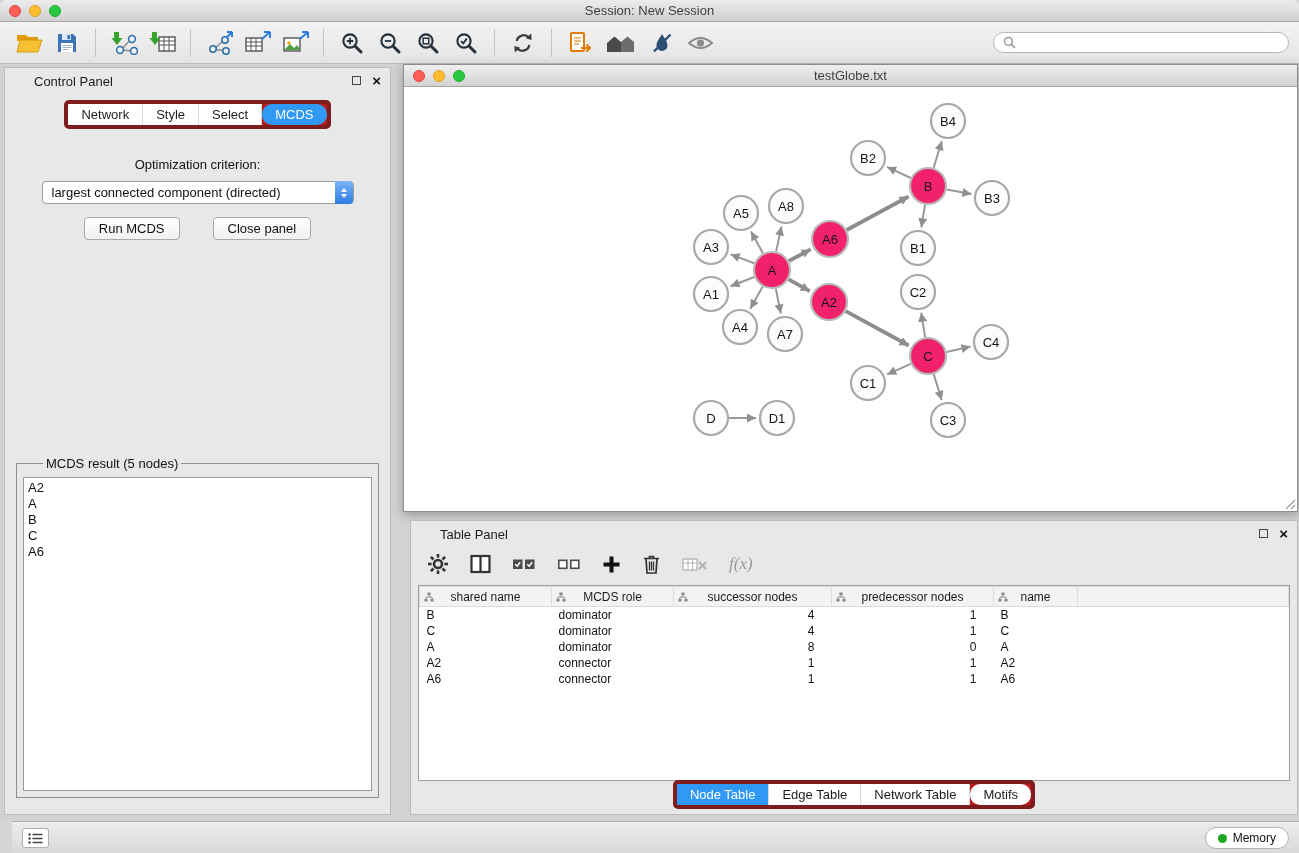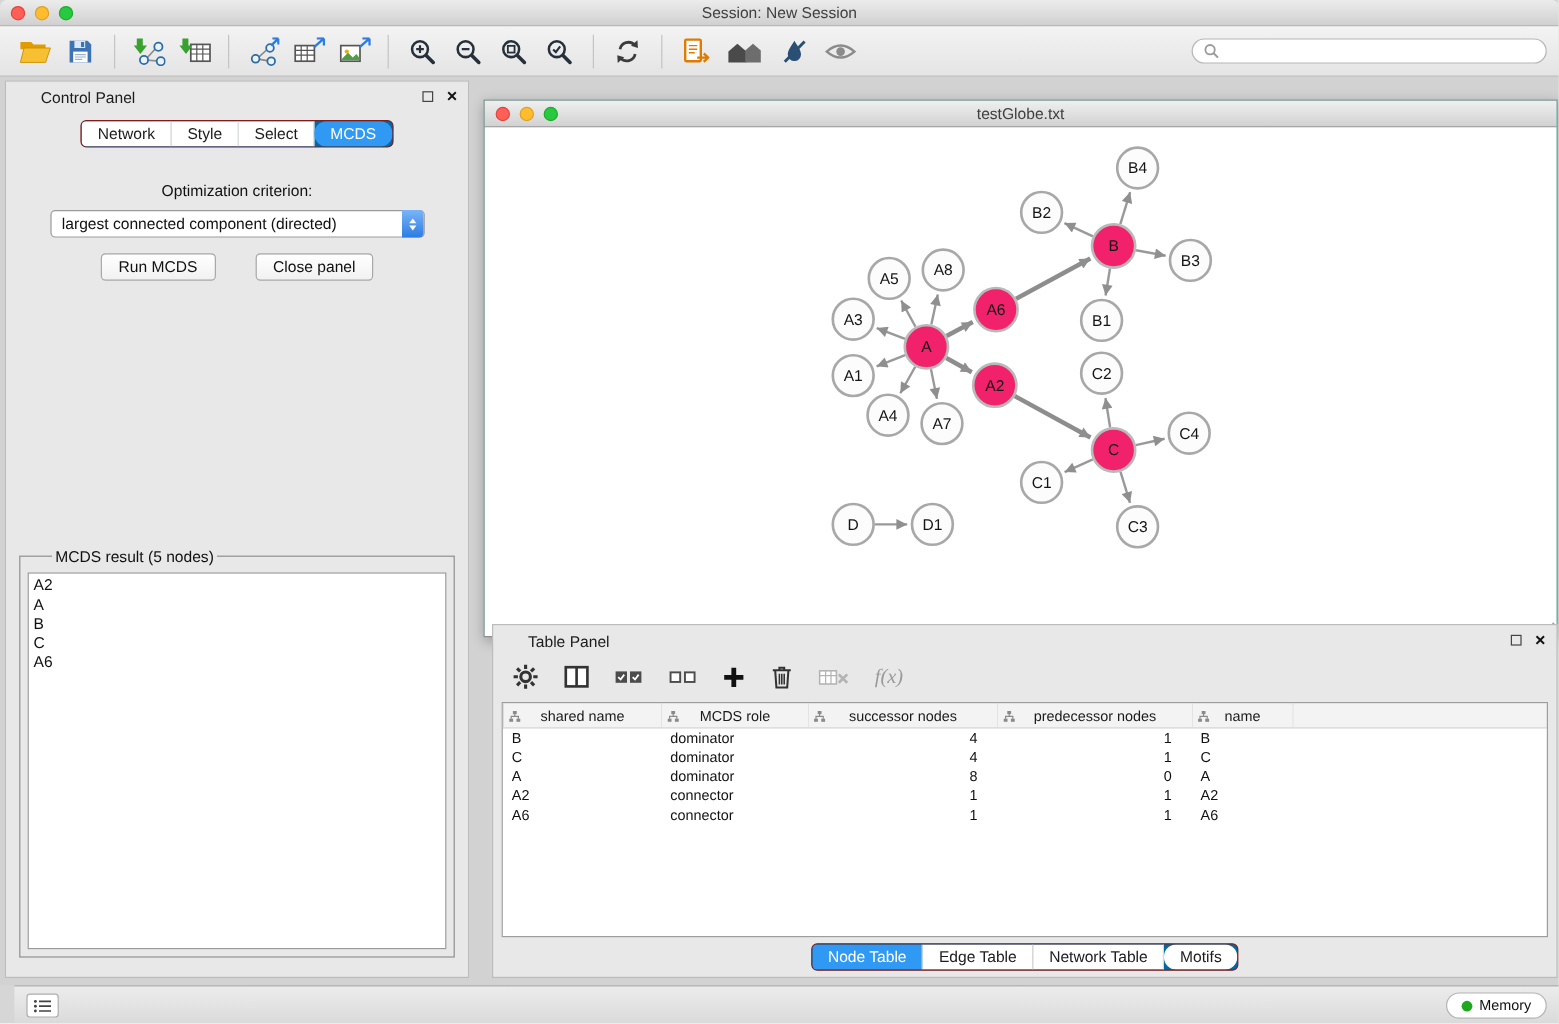--- a/index.html
+++ b/index.html
@@ -38,21 +38,21 @@
   .panel-header { position:relative; height:26px; }
   .panel-header .ph-title { position:absolute; left:9px; top:6px; font-size:13px; color:#1d1d1d;margin-left:20px; }
   .ph-icons { position:absolute; right:9px; top:7px; display:flex; gap:11px; align-items:center; }
   .float-box { width:9px; height:9px; border:1.5px solid #444; }
   .close-x { font-size:15px; font-weight:bold; color:#111; line-height:11px; }
 
   
   .control-panel { position:absolute; left:4px; top:3px; width:387px; bottom:6px;
     background:#e8e8e8; border:1px solid #bcbcbc; }
   .cp-tabs { display:flex; justify-content:center; margin-top:6px; }
-  .seg-control { display:inline-flex; background:#0369a1; border:1px solid #7f1d1d;
+  .seg-control { display:inline-flex; background:#b91c1c; border:4px solid #7f1d1d;
     border-radius:5px; overflow:hidden; }
   .seg { padding:3px 13px; font-size:13px; color:#1c1c1c; border-right:1px solid #d8d8d8;
     background:#fff; white-space:nowrap; }
   .seg:last-child { border-right:none;border-radius:10px; }
   .seg.active { background:var(--accent,#2f99f4); color:#fff; }
   .opt-label { text-align:center; margin-top:28px; font-size:13px; color:#111; }
   .dropdown { margin:9px auto 0; width:312px; height:23px; background:#fff;
     border:1px solid #9b9b9b; border-radius:4px; position:relative;
     display:flex; align-items:center; padding:0 24px 0 9px; font-size:13px; color:#111; }
   .dropdown .stepper { position:absolute; right:0; top:-1px; width:18px; height:23px;
@@ -67,22 +67,22 @@
     background:linear-gradient(#ffffff,#f1f1f1); border:1px solid #a9a9a9; border-radius:4px;
     height:23px; padding:0 14px; }
   .cp-result { position:absolute; left:11px; right:11px; top:388px; bottom:16px;
     border:1px solid #8f8f8f; padding:6px; }
   .cp-result legend { font-size:13px; color:#111; padding:0 3px; margin-left:20px; }
   .result-list { width:100%; height:100%; background:#fff; border:1px solid #9a9a9a;
     font-size:13px; color:#111; padding:2px 4px; overflow:auto; }
   .result-list div { line-height:16px; }
 
   
-  .net-window { position:absolute; left:403px; top:19px; width:895px; height:448px;
-    background:#5eead4; border:1px solid #8d8d8d; box-shadow:0 3px 10px rgba(0,0,0,.28); }
+  .net-window { position:absolute; left:403px; top:0; width:895px; height:448px;
+    background:#e5e5e5; border:1px solid #8d8d8d; box-shadow:0 3px 10px rgba(0,0,0,.28); }
   .net-titlebar { position:relative; height:22px; background:linear-gradient(#efefef,#d2d2d2);
     border-bottom:1px solid #a6a6a6; }
   .net-titlebar .title { position:absolute; inset:0; text-align:center; line-height:22px;
     font-size:13px; color:#3f3f3f; }
   .net-canvas { display:block; width:893px; height:424px; background:#fff; }
   .edge { stroke:var(--edge-color,#999); stroke-width:2; }
   .edge.thick { stroke-width:3.8; stroke:#8d8d8d; }
   .node { fill:var(--node-fill,#fcfcfc); stroke:var(--node-border,#a8a8a8); stroke-width:2.2; }
   .node.mcds { fill:var(--mcds-node,#f1216b); stroke:#b9b9b9; }
   .node-label { font:13px "Liberation Sans",sans-serif; text-anchor:middle; fill:#151515; }

